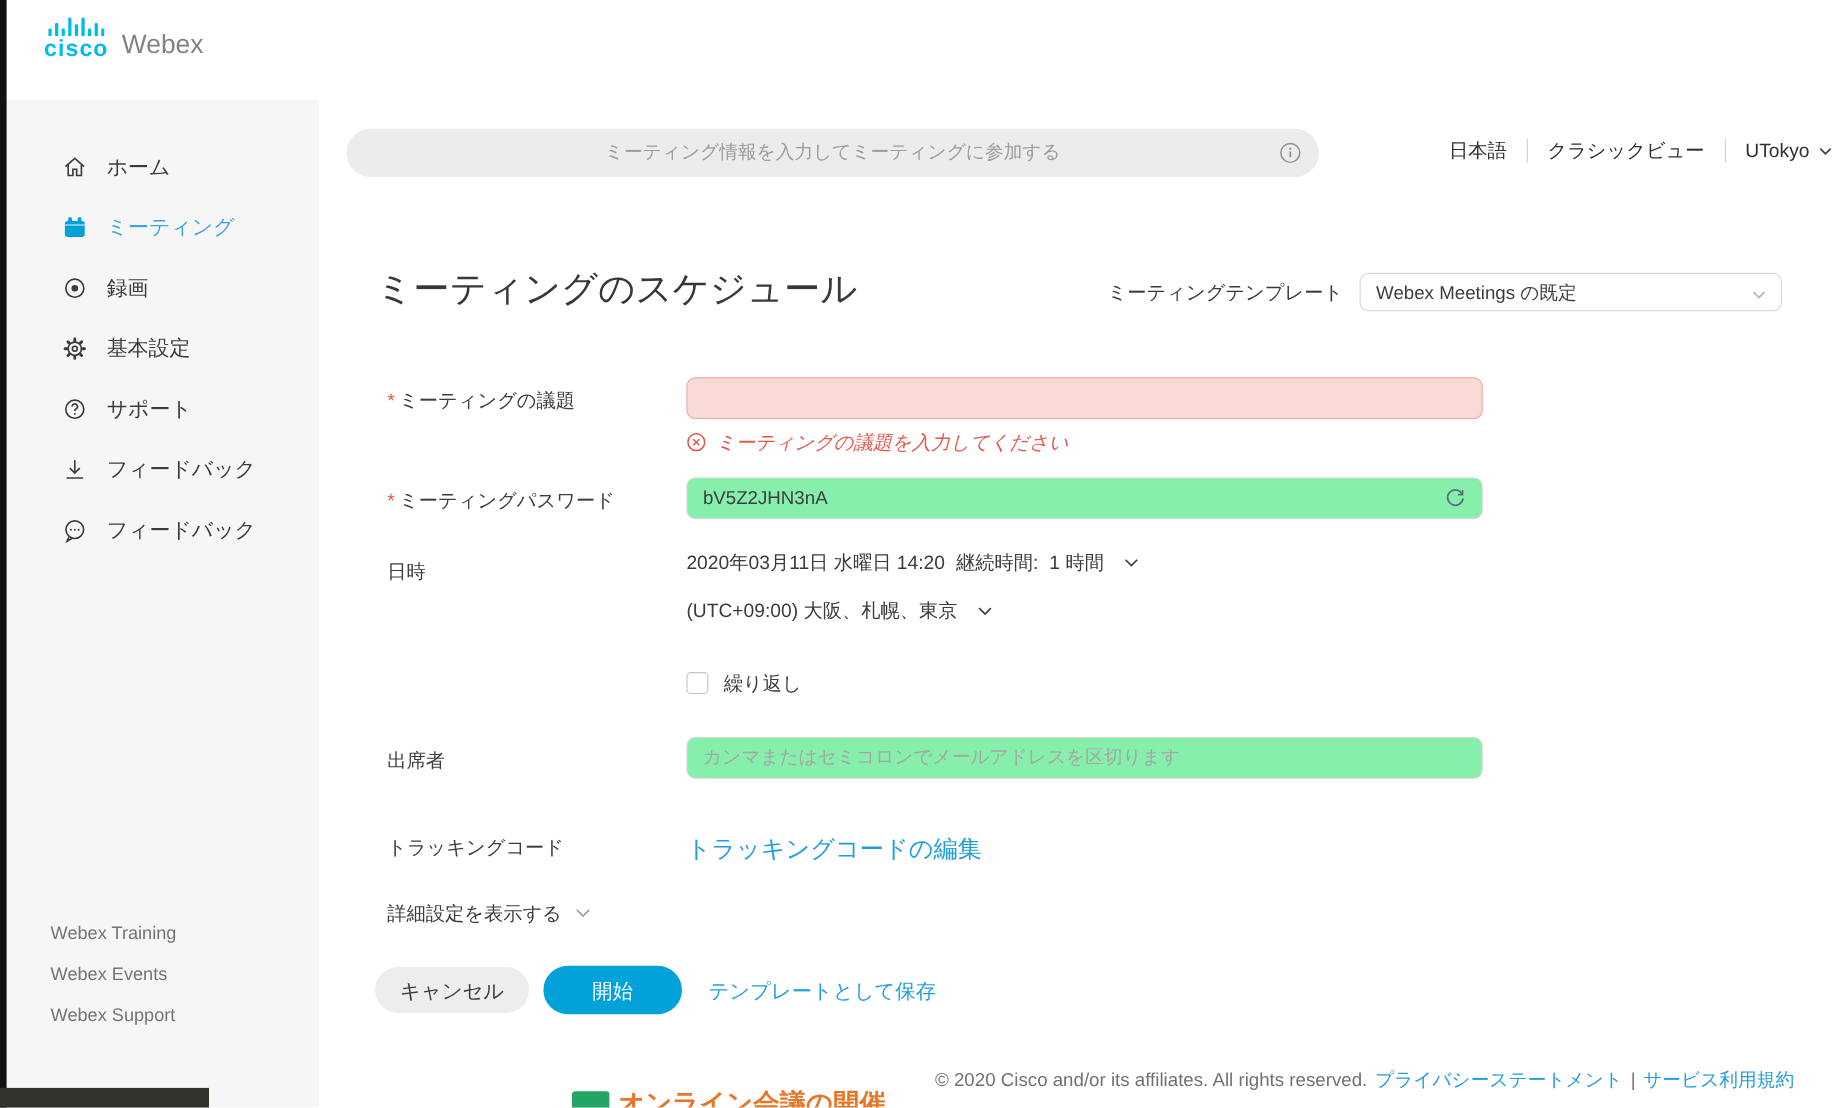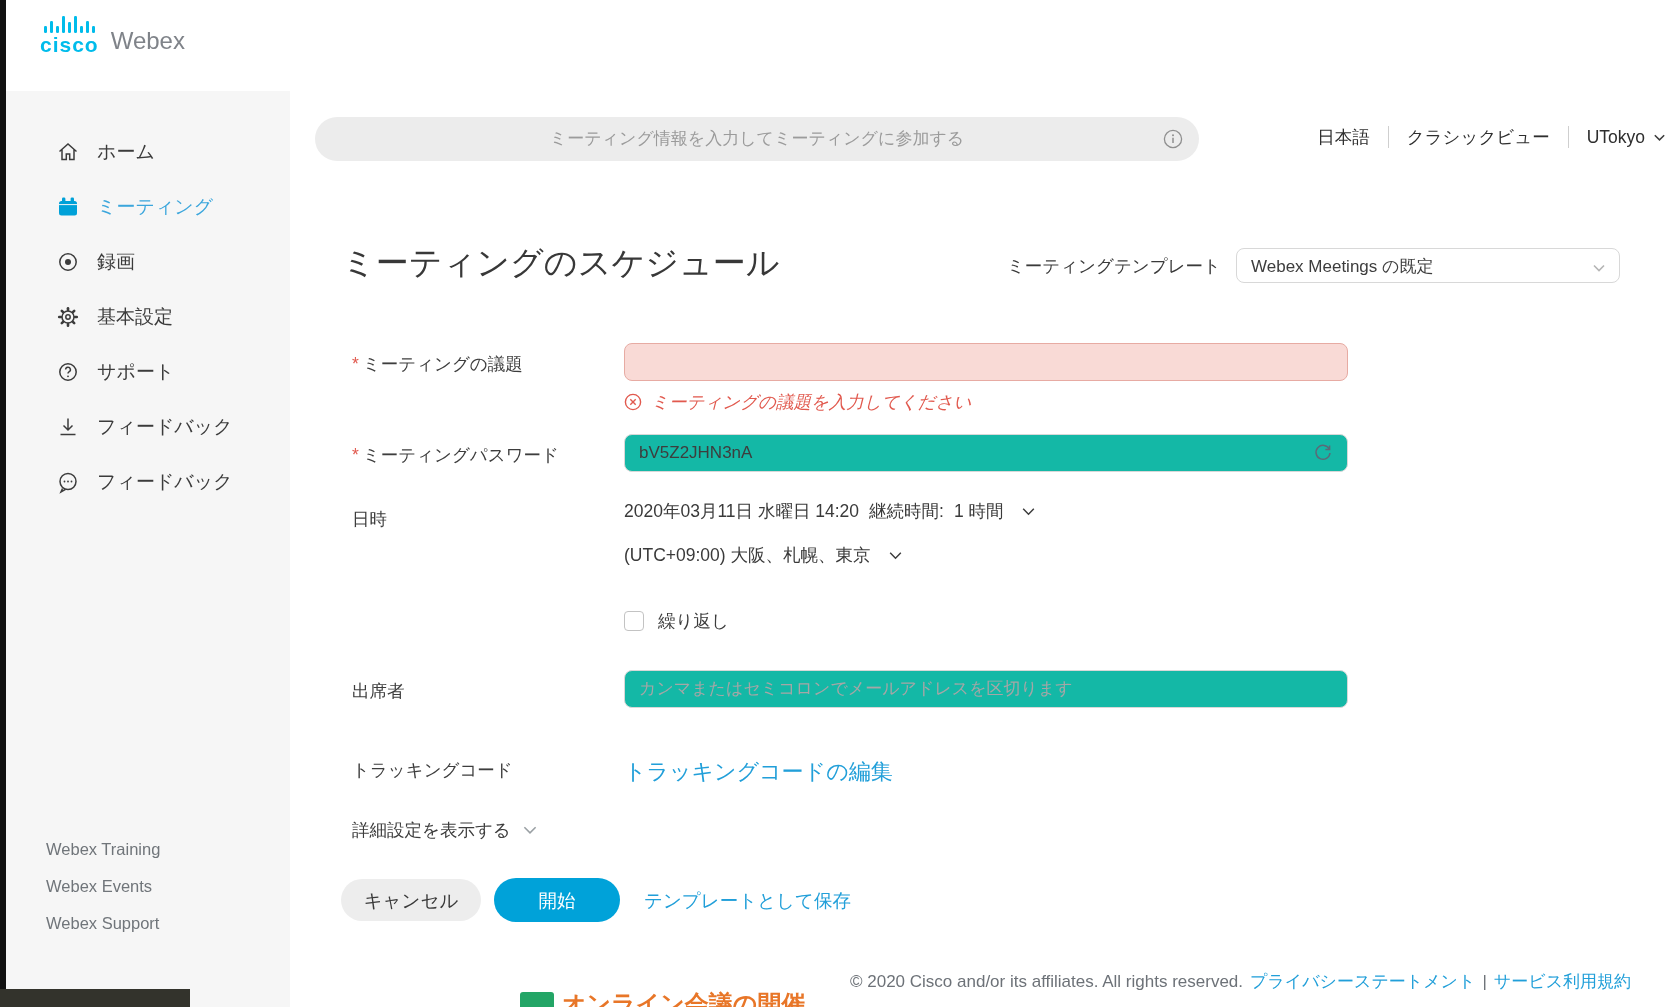--- a/index.html
+++ b/index.html
@@ -48,21 +48,21 @@
 
   .template-row { position:absolute; top:157px; right:55px; display:flex; align-items:center; gap:15px; }
   .template-label { font-size:17.5px; color:#3a3a3a; }
   .template-select { position:relative; width:384px; height:35px; border:1px solid #d8d8d8; border-radius:8px;
                      background:#fff; font-size:17px; color:#3d3d3d; line-height:36px; padding-left:14px; cursor:pointer; }
   .template-select .chev { position:absolute; right:12px; top:11px; }
 
   .lbl { position:absolute; left:62px; font-size:17.5px; color:#3d3d3d; }
   .star { color:#e1594e; margin-right:4px; }
   .field { position:absolute; left:334px; width:724px; height:38px; border:1px solid #d8d8d8; border-radius:8px;
-           font-size:17px; color:#3d3d3d; padding:0 14px; outline:none; background:#14b8a6;
+           font-size:17px; color:#3d3d3d; padding:0 14px; outline:none; background:#86efac;
            font-family:"Liberation Sans","DejaVu Sans",sans-serif; }
   .field::placeholder { color:#a6a6a6; }
   .field.err { background:#f9dad6; border-color:#e7aba3; }
 
   .error-row { position:absolute; left:334px; top:299px; display:flex; align-items:center; gap:9px;
                font-size:17.5px; color:#e1594e;font-style:italic; }
 
   .pw-wrap { position:absolute; left:334px; top:343px; width:724px; height:38px; }
   .pw-wrap input { position:static; width:100%; height:100%; }
   .pw-refresh { position:absolute; right:14px; top:8px; width:22px; height:22px; cursor:pointer; }

